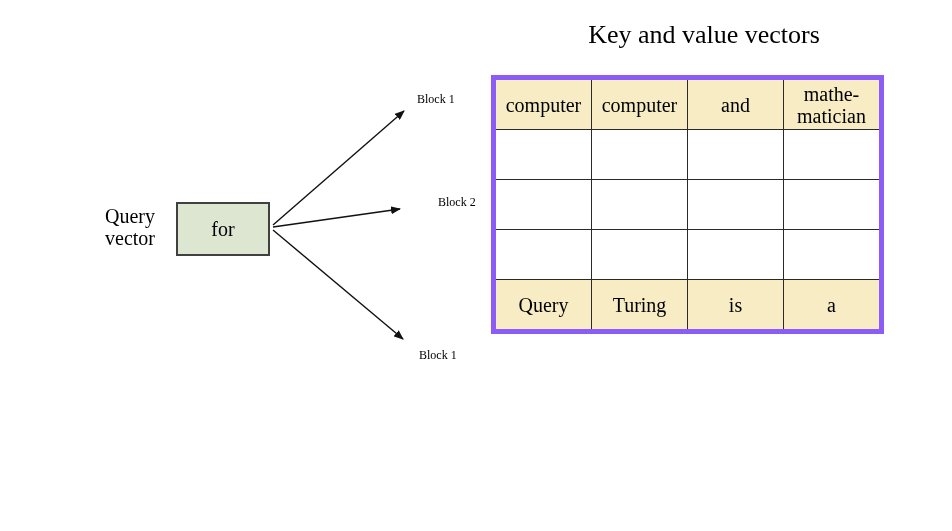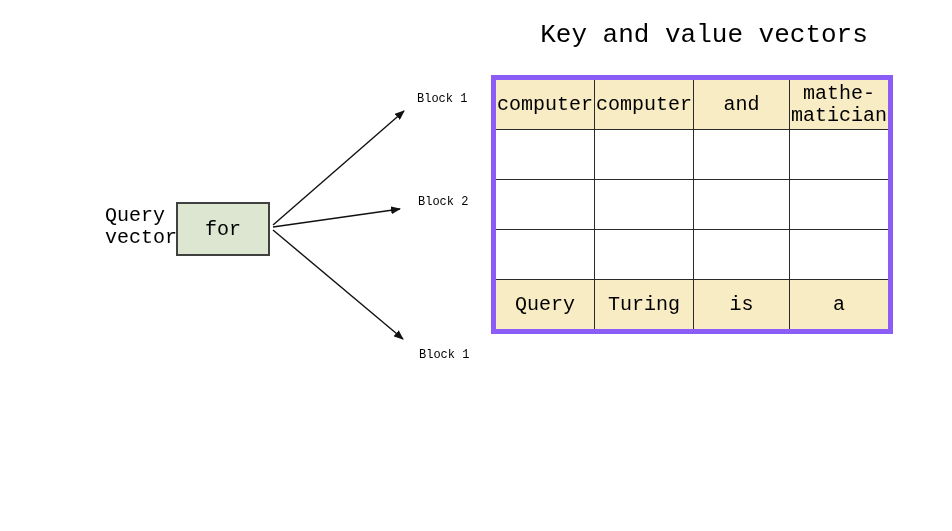--- a/index.html
+++ b/index.html
@@ -1,21 +1,21 @@
 <!DOCTYPE html>
 <html style="--hl: #f8ecc4; --qbox: #dce6d0;"><head>
 <meta charset="utf-8">
 <style>
   html, body { margin: 0; padding: 0; background: #ffffff; }
   .canvas {
     position: relative;
     width: 952px;
     height: 531px;
     background: #ffffff;
-    font-family: Liberation Mono, monospace;
+    font-family: Liberation Serif, serif;
     color: #000000;
     overflow: hidden;
     border-radius: 32px;
   }
   .title {
     position: absolute;
     left: 704px;
     top: 20px;
     transform: translateX(-50%);
     font-size: 26px;
@@ -50,21 +50,21 @@
     height: 531px;
     pointer-events: none;
   }
   .block-label {
     position: absolute;
     font-size: 12px;
     line-height: 21px;
     white-space: nowrap;
   }
   .block-label.b1 { left: 417px; top: 89px; }
-  .block-label.b2 { left: 418px; top: 192px; }
+  .block-label.b2 { left: 438px; top: 192px; }
   .block-label.b0 { left: 419px; top: 345px; }
   table.kv {
     position: absolute;
     left: 491px;
     top: 75px;
     border-collapse: collapse;
     table-layout: fixed;
     border: 5px solid #8b5cf6;
   }
   table.kv td {

